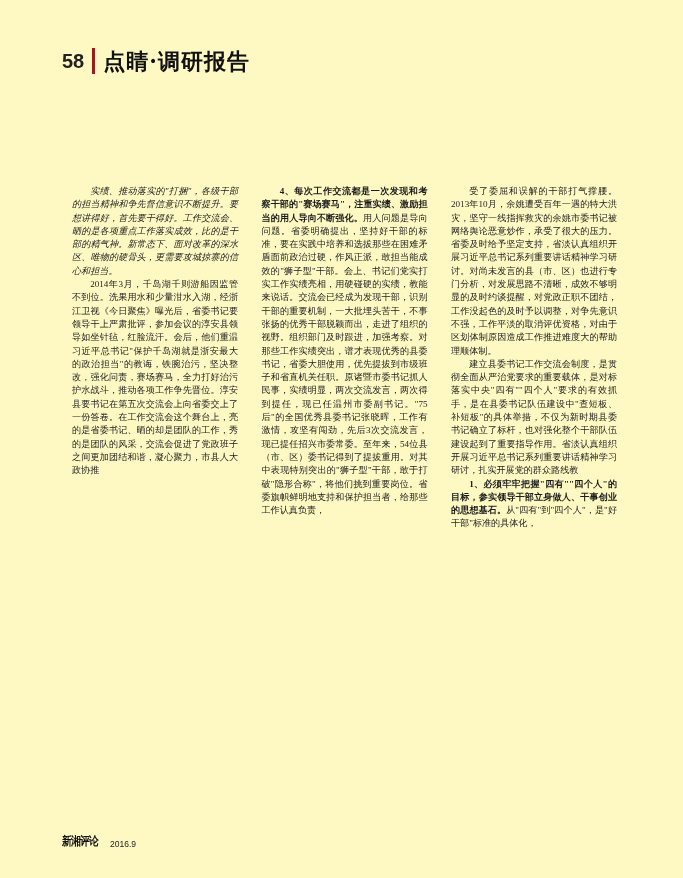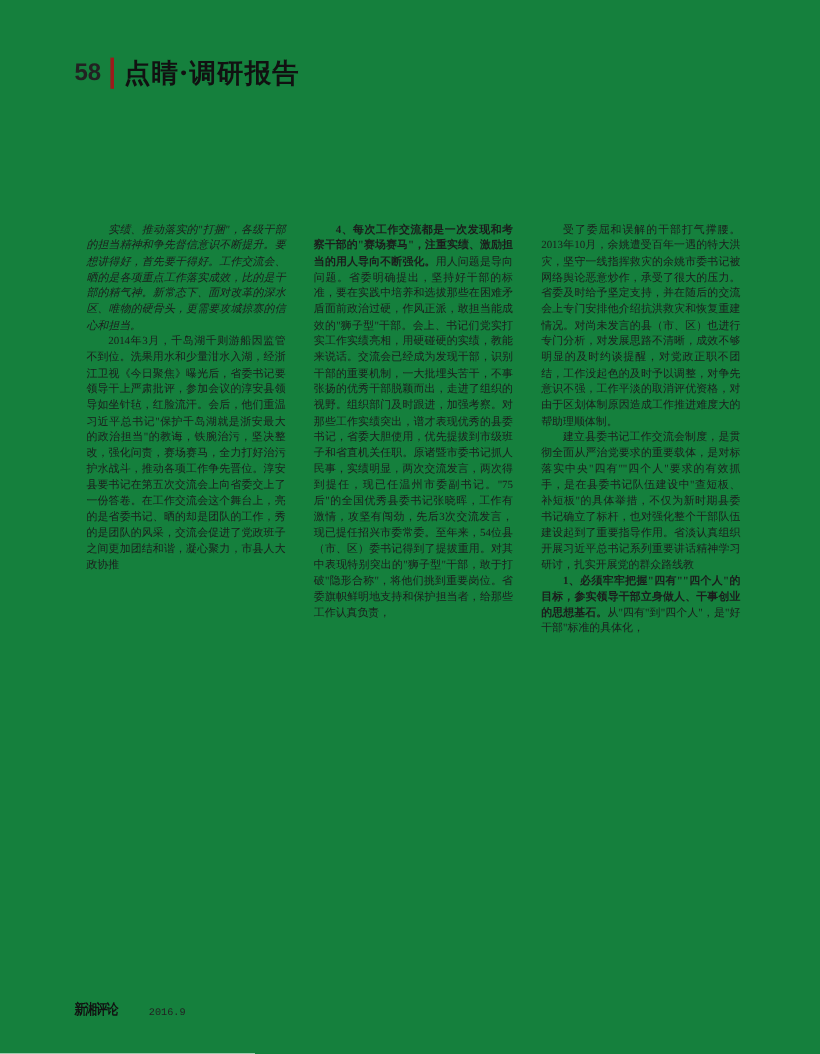--- a/index.html
+++ b/index.html
@@ -14,21 +14,21 @@
     color: #1a1a1a;
     position: relative;
     overflow: hidden;
   }
   .page {
     position: absolute;
     left: 0;
     top: 0;
     width: 683px;
     height: 878px;
-    background: #15803d;
+    background: #fef9c3;
   }
 
   
   .header {
     position: absolute;
     left: 62px;
     top: 40px;
     display: flex;
     align-items: flex-end;
     height: 34px;
@@ -110,24 +110,24 @@
   .footer-logo {
     font-family: "DejaVu Serif", serif;
     font-size: 12px;
     font-weight: bold;
     color: #111;
     letter-spacing: -1px;
     transform: scaleX(0.82);
     transform-origin: left bottom;
   }
   .footer-date {
-    font-family: Liberation Mono, monospace;
+    font-family: Liberation Sans, sans-serif;
     font-size: 8.5px;
     color: #222;
-    margin-left: 18px;
+    margin-left: 4px;
     line-height: 12px;
   }
 </style>
 </head>
 <body>
 
 <div class="page">
 
   <div class="header">
     <div class="folio">58</div>
@@ -142,21 +142,21 @@
       <p>2014年3月，千岛湖千则游船因监管不到位。洗果用水和少量泔水入湖，经浙江卫视《今日聚焦》曝光后，省委书记要领导干上严肃批评，参加会议的淳安县领导如坐针毡，红脸流汗。会后，他们重温习近平总书记"保护千岛湖就是浙安最大的政治担当"的教诲，铁腕治污，坚决整改，强化问责，赛场赛马，全力打好治污护水战斗，推动各项工作争先晋位。淳安县要书记在第五次交流会上向省委交上了一份答卷。在工作交流会这个舞台上，亮的是省委书记、晒的却是团队的工作，秀的是团队的风采，交流会促进了党政班子之间更加团结和谐，凝心聚力，市县人大政协推</p>
     </div>
 
     <div class="col">
       <p>
         <span class="bold-run">4、每次工作交流都是一次发现和考察干部的"赛场赛马"，注重实绩、激励担当的用人导向不断强化。</span><span>用人问题是导向问题。省委明确提出，坚持好干部的标准，要在实践中培养和选拔那些在困难矛盾面前政治过硬，作风正派，敢担当能成效的"狮子型"干部。会上、书记们党实打实工作实绩亮相，用硬碰硬的实绩，教能来说话。交流会已经成为发现干部，识别干部的重要机制，一大批埋头苦干，不事张扬的优秀干部脱颖而出，走进了组织的视野。组织部门及时跟进，加强考察。对那些工作实绩突出，谱才表现优秀的县委书记，省委大胆使用，优先提拔到市级班子和省直机关任职。原诸暨市委书记抓人民事，实绩明显，两次交流发言，两次得到提任，现已任温州市委副书记。"75后"的全国优秀县委书记张晓晖，工作有激情，攻坚有闯劲，先后3次交流发言，现已提任招兴市委常委。至年来，54位县（市、区）委书记得到了提拔重用。对其中表现特别突出的"狮子型"干部，敢于打破"隐形合称"，将他们挑到重要岗位。省委旗帜鲜明地支持和保护担当者，给那些工作认真负责，</span>
       </p>
     </div>
 
     <div class="col">
-      <p>受了委屈和误解的干部打气撑腰。2013年10月，余姚遭受百年一遇的特大洪灾，坚守一线指挥救灾的余姚市委书记被网络舆论恶意炒作，承受了很大的压力。省委及时给予坚定支持，并在随后的交流会上专门安排他介绍抗洪救灾和恢复重建情况。对尚未发言的县（市、区）也进行专门分析，对发展思路不清晰，成效不够明显的及时约谈提醒，对党政正职不团结，工作没起色的及时予以调整，对争先意识不强，工作平淡的取消评优资格，对由于区划体制原因造成工作推进难度大的帮助理顺体制。</p>
+      <p>受了委屈和误解的干部打气撑腰。2013年10月，余姚遭受百年一遇的特大洪灾，坚守一线指挥救灾的余姚市委书记被网络舆论恶意炒作，承受了很大的压力。省委及时给予坚定支持，省淡认真组织开展习近平总书记系列重要讲话精神学习研讨。对尚未发言的县（市、区）也进行专门分析，对发展思路不清晰，成效不够明显的及时约谈提醒，对党政正职不团结，工作没起色的及时予以调整，对争先意识不强，工作平淡的取消评优资格，对由于区划体制原因造成工作推进难度大的帮助理顺体制。</p>
       <p>建立县委书记工作交流会制度，是贯彻全面从严治党要求的重要载体，是对标落实中央"四有""四个人"要求的有效抓手，是在县委书记队伍建设中"查短板、补短板"的具体举措，不仅为新时期县委书记确立了标杆，也对强化整个干部队伍建设起到了重要指导作用。省淡认真组织开展习近平总书记系列重要讲话精神学习研讨，扎实开展党的群众路线教</p>
       <p>
         <span class="bold-run">1、必须牢牢把握"四有""四个人"的目标，参实领导干部立身做人、干事创业的思想基石。</span><span>从"四有"到"四个人"，是"好干部"标准的具体化，</span>
       </p>
     </div>
 
   </div>
 
   <div class="footer">
     <div class="footer-logo">新湘评论</div>

